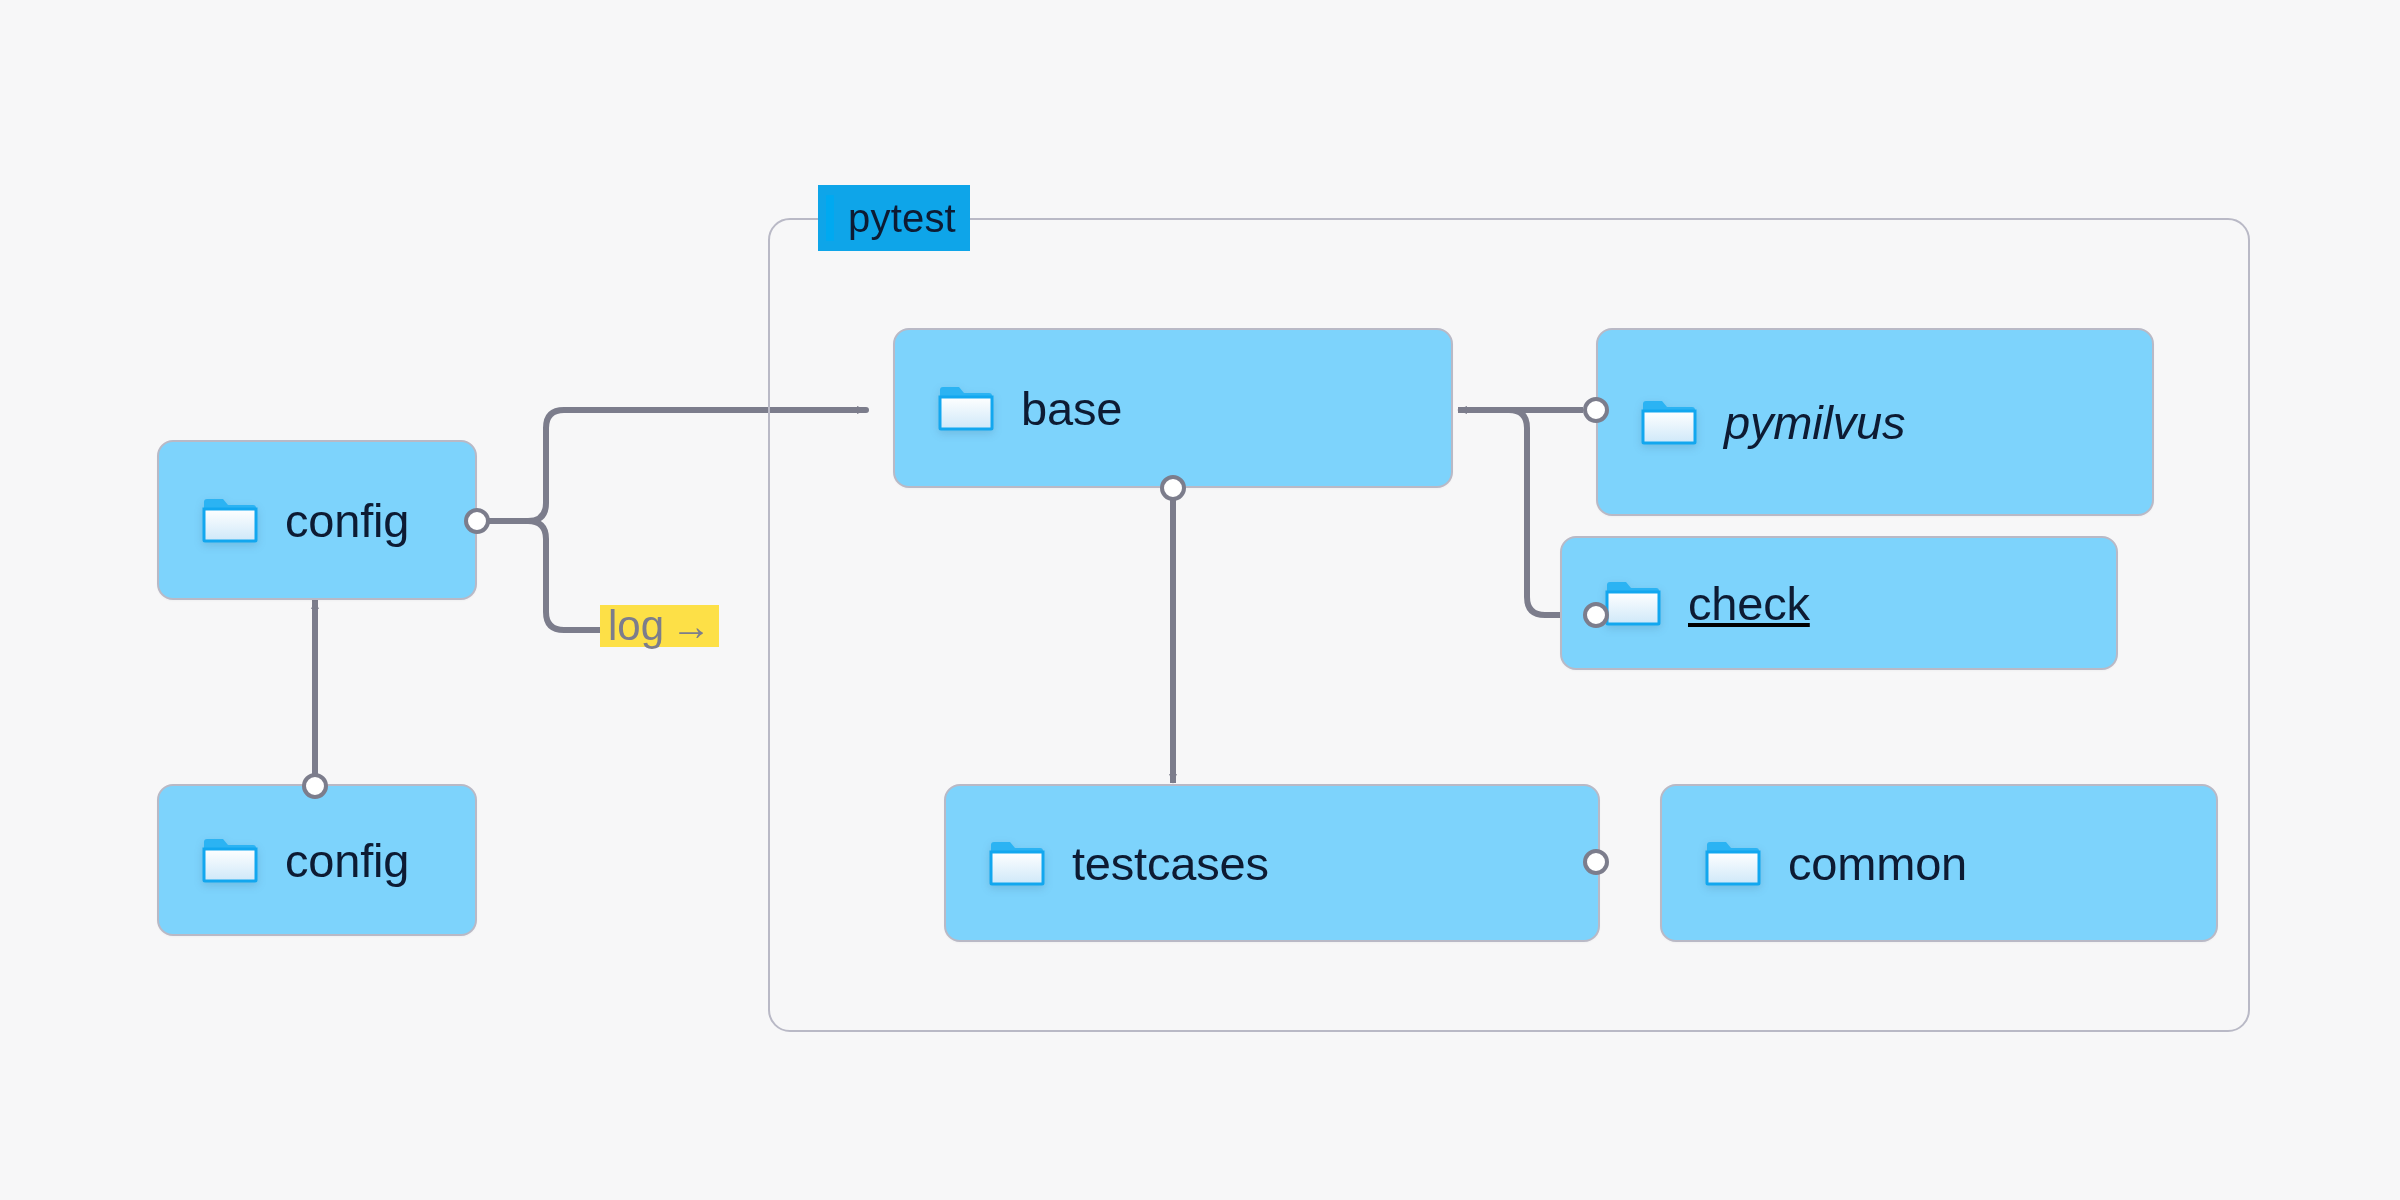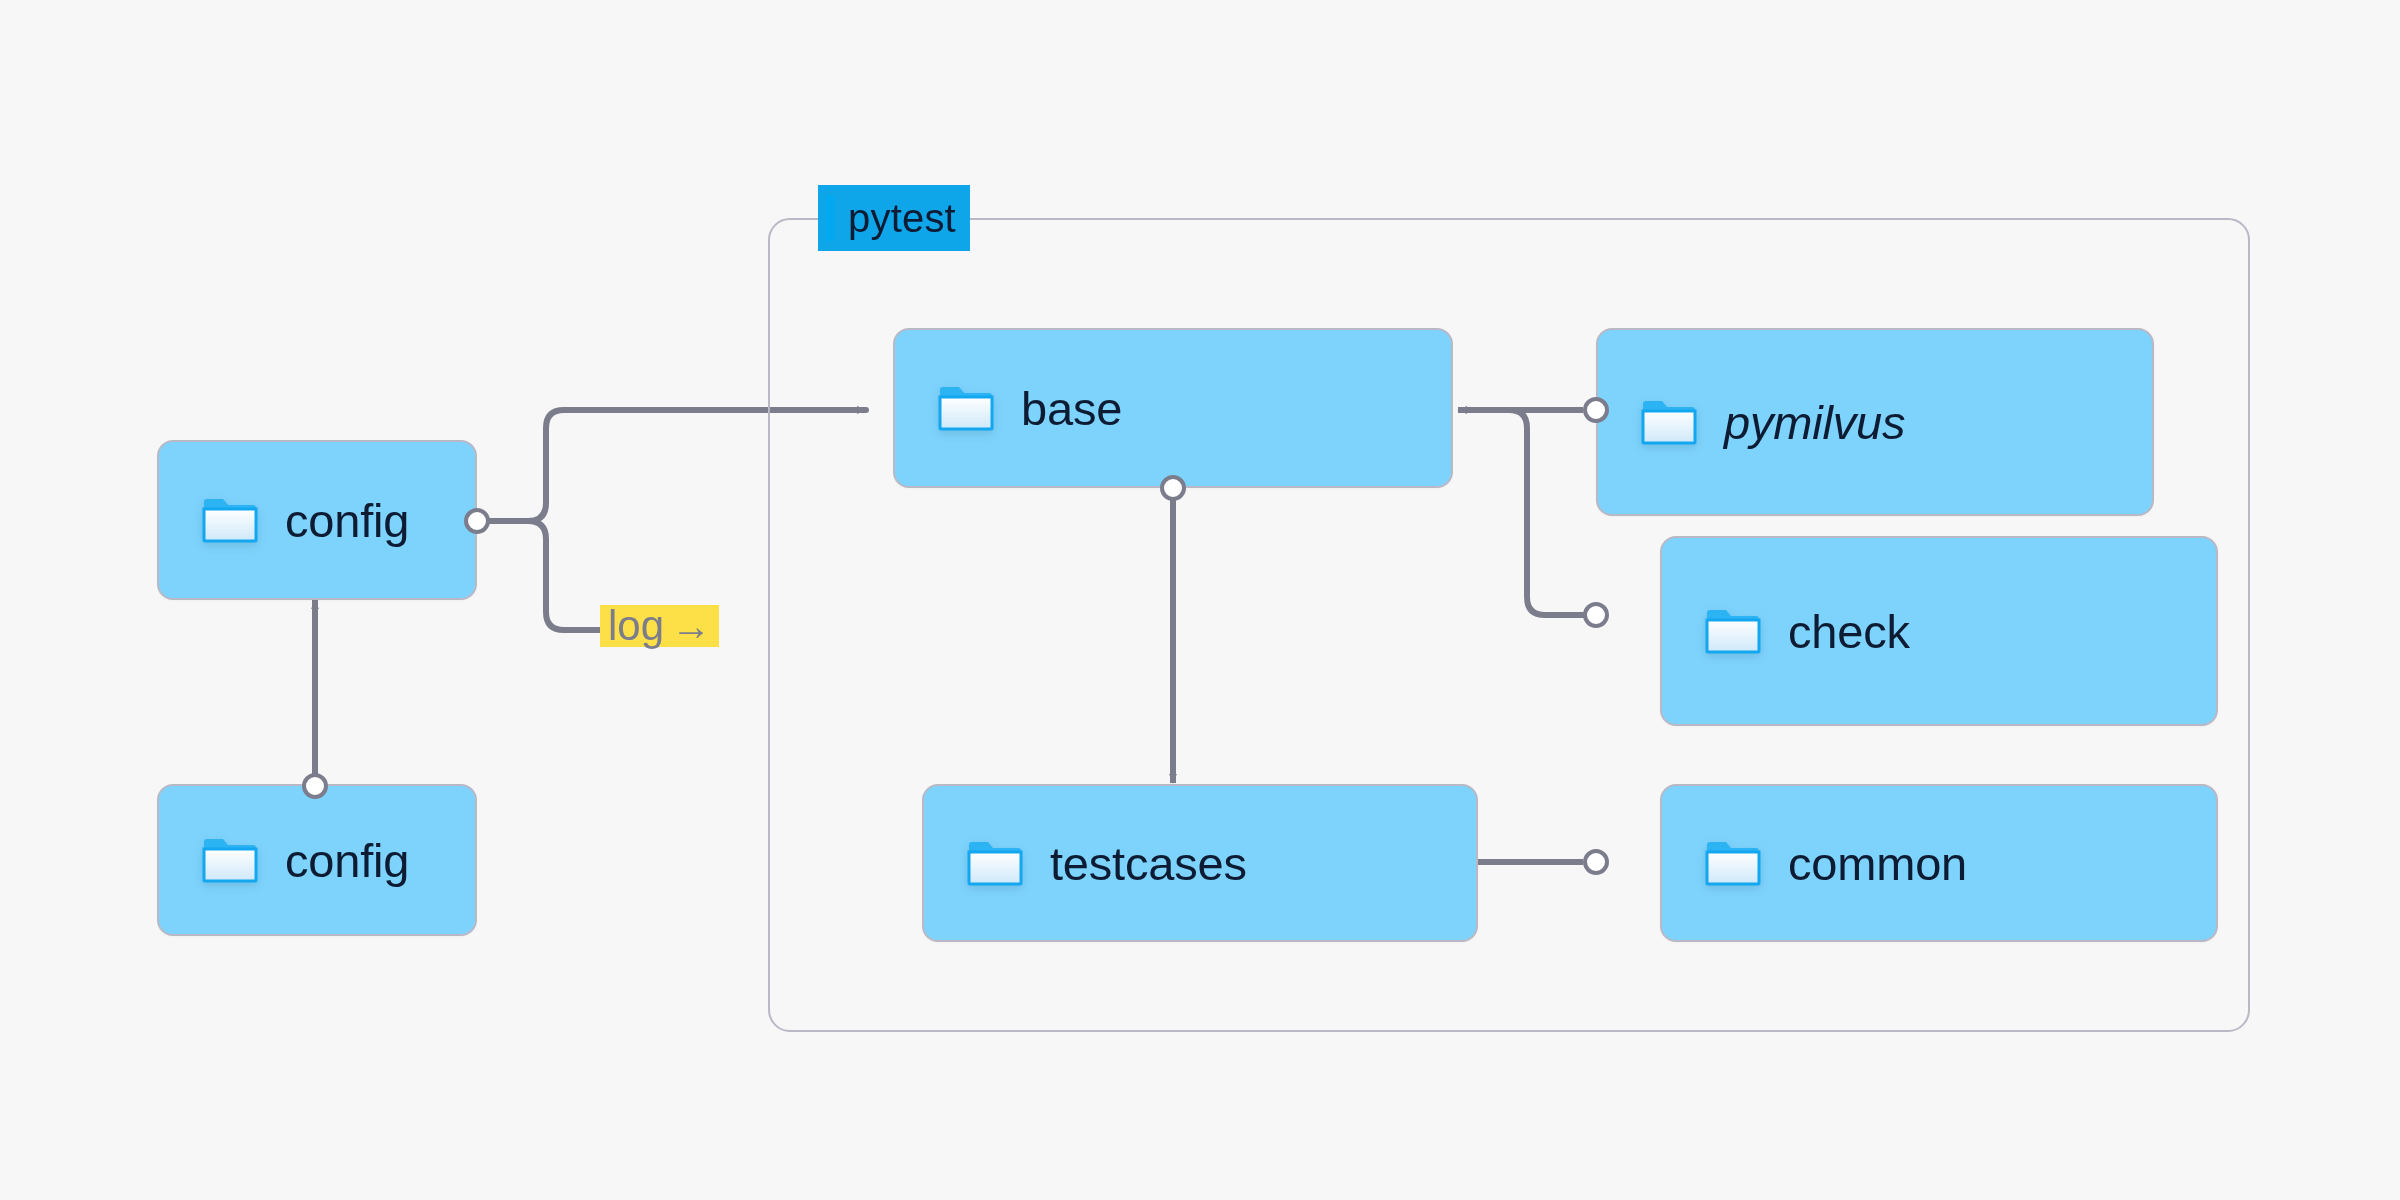--- a/index.html
+++ b/index.html
@@ -211,42 +211,42 @@
     <div class="node-inner">
       <svg class="folder-icon" viewBox="0 0 58 48">
         <path d="M3,10 L3,6 A3,3 0 0 1 6,3 L22,3 L27,9 L52,9 A3,3 0 0 1 55,12 L55,14 L3,14 Z" fill="#2bb3f3"></path>
         <path d="M3,13 L55,13 L55,44 A1,1 0 0 1 54,45 L4,45 A1,1 0 0 1 3,44 Z" fill="url(#folderGrad)" stroke="#12a7ef" stroke-width="3"></path>
       </svg>
       <span class="label">base</span>
     </div>
   </div>
   <div class="port" style="left:1160px; top:475px;"></div>
 
-  <div class="node" style="left:922px; top:784px; width:556px; height:158px;text-align:right;">
+  <div class="node" style="left:944px; top:784px; width:656px; height:158px;text-align:right;">
     <div class="node-inner">
       <svg class="folder-icon" viewBox="0 0 58 48">
         <path d="M3,10 L3,6 A3,3 0 0 1 6,3 L22,3 L27,9 L52,9 A3,3 0 0 1 55,12 L55,14 L3,14 Z" fill="#2bb3f3"></path>
         <path d="M3,13 L55,13 L55,44 A1,1 0 0 1 54,45 L4,45 A1,1 0 0 1 3,44 Z" fill="url(#folderGrad)" stroke="#12a7ef" stroke-width="3"></path>
       </svg>
       <span class="label">testcases</span>
     </div>
   </div>
 
   <div class="node" style="left:1596px; top:328px; width:558px; height:188px;font-style:italic;">
     <div class="node-inner">
       <svg class="folder-icon" viewBox="0 0 58 48">
         <path d="M3,10 L3,6 A3,3 0 0 1 6,3 L22,3 L27,9 L52,9 A3,3 0 0 1 55,12 L55,14 L3,14 Z" fill="#2bb3f3"></path>
         <path d="M3,13 L55,13 L55,44 A1,1 0 0 1 54,45 L4,45 A1,1 0 0 1 3,44 Z" fill="url(#folderGrad)" stroke="#12a7ef" stroke-width="3"></path>
       </svg>
       <span class="label">pymilvus</span>
     </div>
   </div>
   <div class="port" style="left:1583px; top:397px;"></div>
 
-  <div class="node" style="left:1660px; top:536px; width:558px; height:190px;">
+  <div class="node" style="left:1560px; top:536px; width:558px; height:134px;text-decoration:underline;">
     <div class="node-inner">
       <svg class="folder-icon" viewBox="0 0 58 48">
         <path d="M3,10 L3,6 A3,3 0 0 1 6,3 L22,3 L27,9 L52,9 A3,3 0 0 1 55,12 L55,14 L3,14 Z" fill="#2bb3f3"></path>
         <path d="M3,13 L55,13 L55,44 A1,1 0 0 1 54,45 L4,45 A1,1 0 0 1 3,44 Z" fill="url(#folderGrad)" stroke="#12a7ef" stroke-width="3"></path>
       </svg>
       <span class="label">check</span>
     </div>
   </div>
   <div class="port" style="left:1583px; top:602px;"></div>
 

